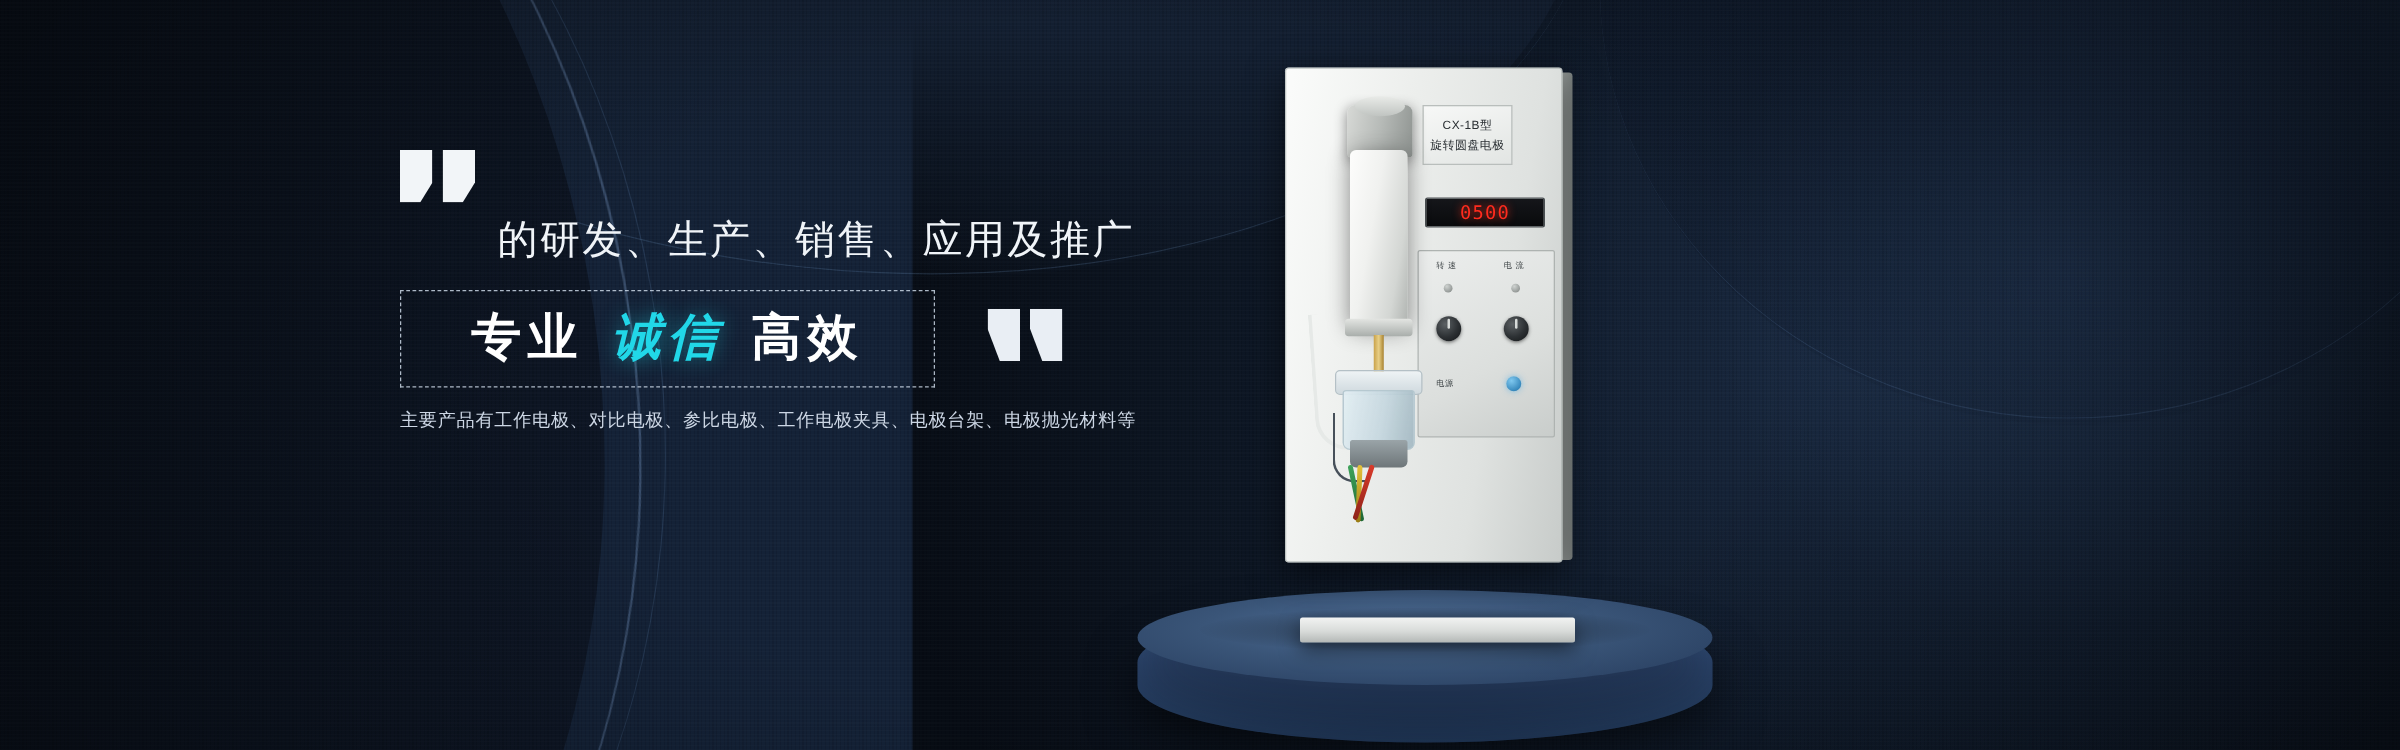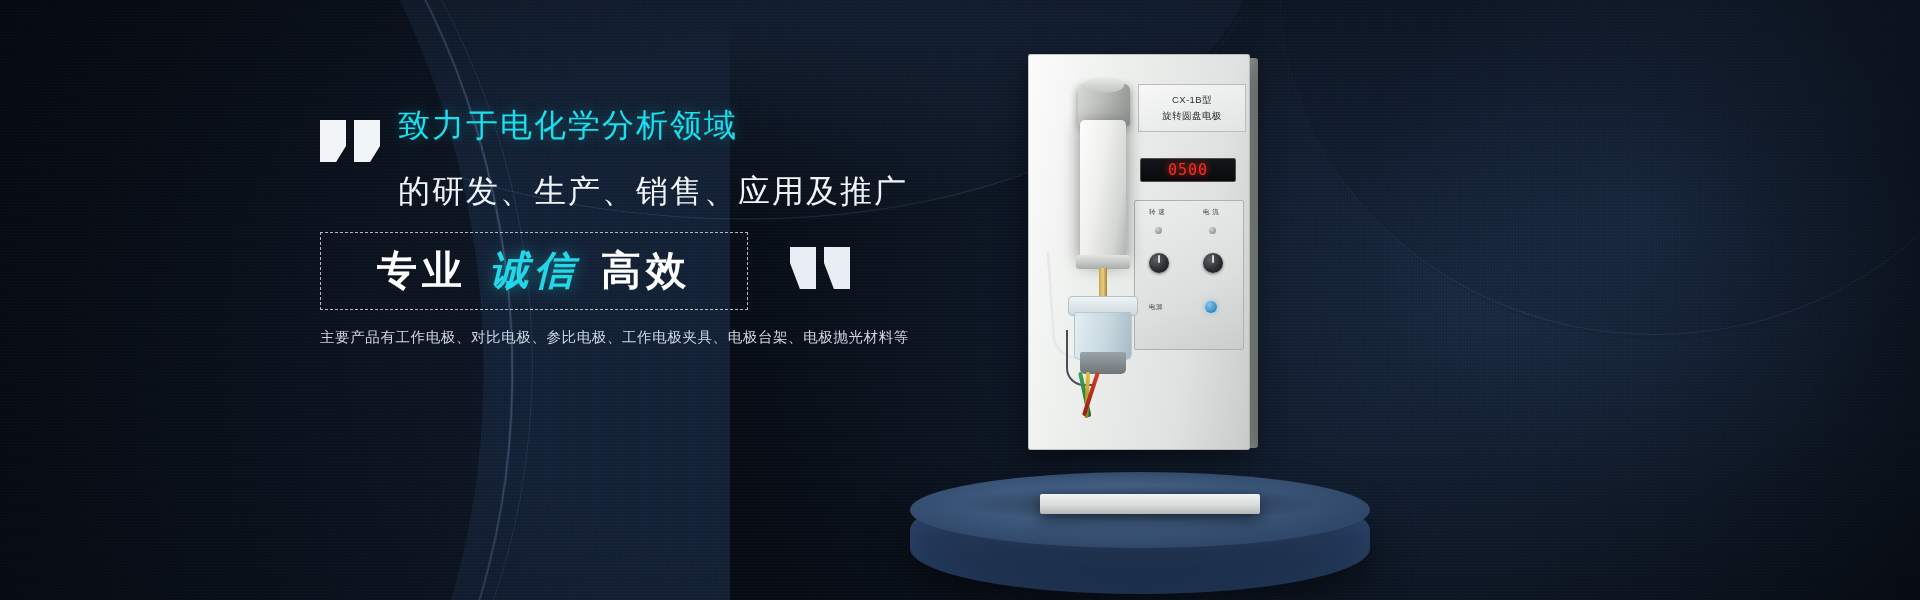--- a/index.html
+++ b/index.html
@@ -177,21 +177,21 @@
     border-radius:3px;
     box-shadow:0 8px 30px rgba(0,0,0,.55), inset 0 0 0 1px rgba(150,158,156,.55);
   }
   .dev-panel-side {
     position:absolute; left:344px; top:58px; width:14px; height:390px;
     background:linear-gradient(90deg,#a8adab 0%, #7d8381 100%);
     border-radius:0 3px 3px 0;
   }
 
   .label-plate {
-    position:absolute; left:238px; top:84px; width:108px; height:48px;
+    position:absolute; left:238px; top:84px; width:72px; height:48px;
     background:linear-gradient(160deg,#f7f8f7,#e2e5e3);
     border:1px solid #b9bebc;
     display:flex; flex-direction:column; align-items:center; justify-content:center;
     gap:3px;
   }
   .label-plate div { font-size:9.5px; color:#2a2f33; letter-spacing:.4px; }
 
   .display {
     position:absolute; left:240px; top:158px; width:96px; height:24px;
     background:linear-gradient(180deg,#15161a,#090a0c);
@@ -313,21 +313,20 @@
   <div class="bg-texture"></div>
   <div class="vignette"></div>
 
   <div class="content">
 
     <div class="headline-row">
       <div class="quote-open">
         <span></span>
           <span></span>
       </div>
-      <div class="headline-1">致力于电化学分析领域</div>
     </div>
 
     <div class="headline-2">的研发、生产、销售、应用及推广</div>
 
     <div class="slogan-row">
       <div class="slogan-box">
         <span>专业</span>
         <span class="cyan">诚信</span>
         <span>高效</span>
       </div>

